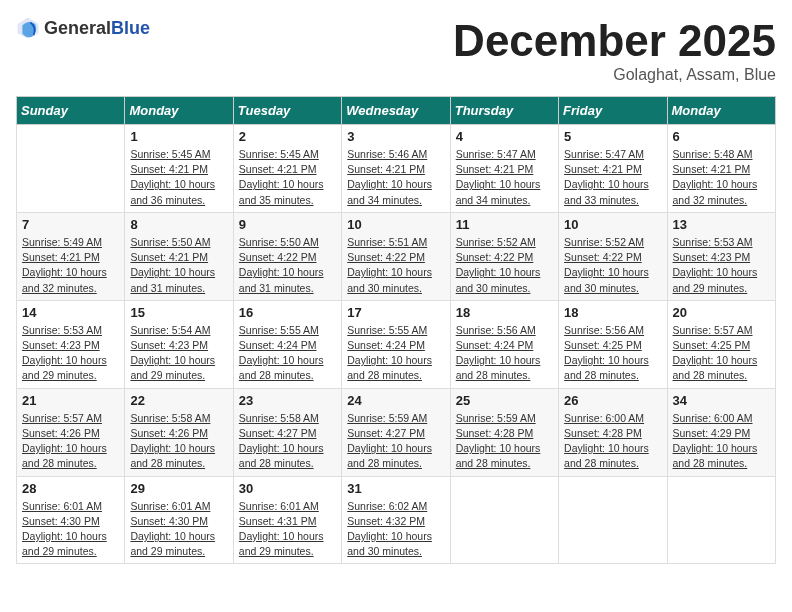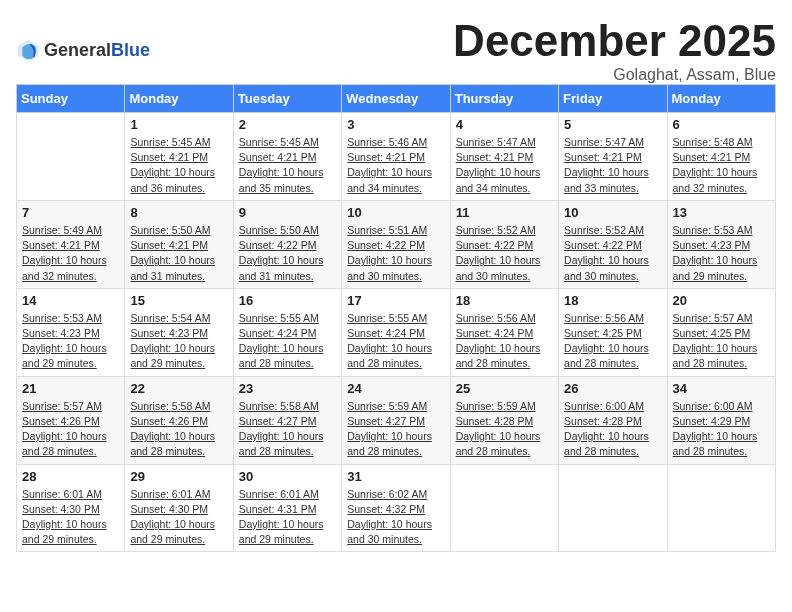--- a/index.html
+++ b/index.html
@@ -6,21 +6,22 @@
     body {
       font-family: Arial, sans-serif;
       background: #fff;
       width: 792px;
       min-height: 612px;
       padding: 16px;
     }
     .header {
       display: flex;
       justify-content: space-between;
-      align-items: center;
+      align-items: flex-start;
+      margin-bottom: 12px;
     }
     .logo {
       display: flex;
       align-items: center;
       gap: 4px;
     }
     .logo-text-general {
       font-size: 18px;
       font-weight: bold;
       color: #333;
@@ -45,27 +46,28 @@
     .location-title {
       font-size: 16px;
       color: #555;
     }
     .calendar {
       width: 100%;
       border-collapse: collapse;
       font-size: 11px;
     }
     .calendar th {
-      background-color: #3b82f6;
+      background-color: #0f766e;
       color: #fff;
       padding: 6px 4px;
       text-align: left;
       font-size: 13px;
       font-weight: bold;
       border: 1px solid #ccc;
+      font-style: italic;
     }
     .calendar td {
       vertical-align: top;
       padding: 4px 5px;
       border: 1px solid #ddd;
       width: 108px;
       min-height: 80px;
       background: #fff;
     }
     .calendar tr:nth-child(even) td {

